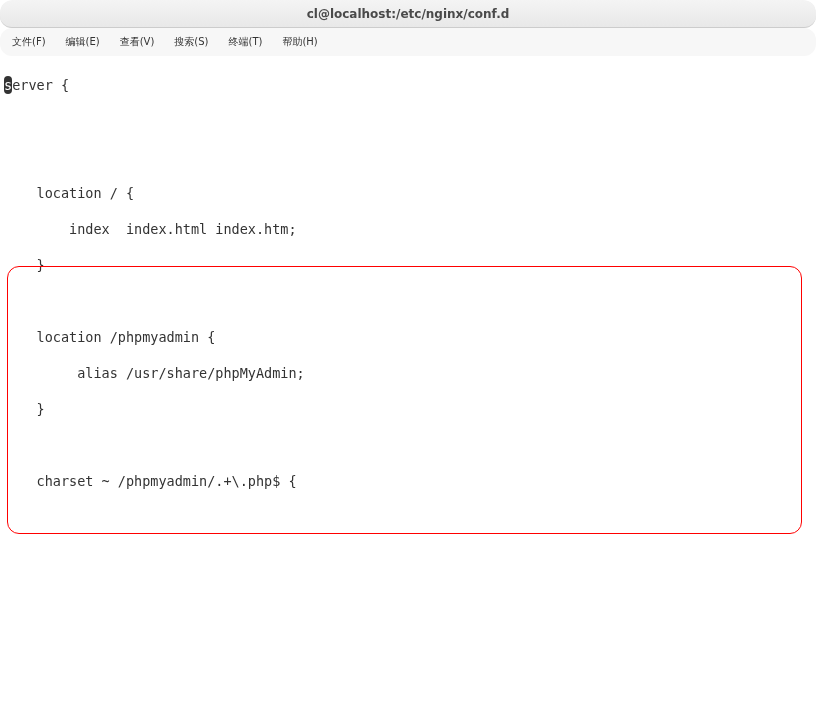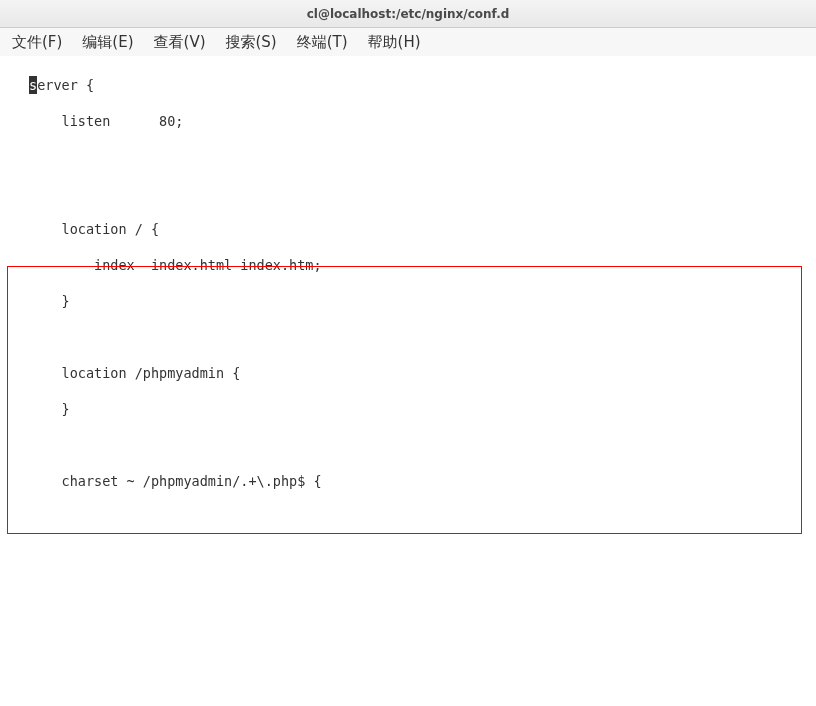--- a/index.html
+++ b/index.html
@@ -1,18 +1,19 @@
 <!DOCTYPE html>
 <html><head>
   <meta charset="utf-8">
   <style>
     * {
       margin: 0;
       padding: 0;
       box-sizing: border-box;
+      border-radius: 12px;
     }
     body {
       font-family: "DejaVu Sans", "Liberation Sans", sans-serif;
       font-size: 13px;
       background: #ffffff;
       color: #333333;
       width: 816px;
       height: 706px;
       overflow: hidden;
     }
@@ -27,21 +28,21 @@
       color: #4a4a4a;
       font-size: 12px;
     }
     .menubar {
       height: 28px;
       background: #f7f7f7;
       display: flex;
       align-items: center;
       padding: 0 8px;
       gap: 12px;
-      font-size: 15px;
+      font-size: 10px;
       color: #333333;
     }
     .menu-item {
       cursor: pointer;
       padding: 2px 4px;
     }
     .terminal {
       padding: 2px 4px;
       font-family: "DejaVu Sans Mono", "Liberation Mono", Consolas, monospace;
       font-size: 13.5px;
@@ -55,49 +56,48 @@
       background: #333333;
       color: #ffffff;
     }
     .redbox {
       position: absolute;
       border: 1px solid #ff0000;
       pointer-events: none;
     }
     .line {
       min-height: 18px;
-      margin-left: 25px;
     }
   </style>
 </head>
 <body>
 
 <div class="titlebar">
   <span>cl@localhost:/etc/nginx/conf.d</span>
 </div>
 
 <div class="menubar">
   <span class="menu-item">文件(F)</span>
   <span class="menu-item">编辑(E)</span>
   <span class="menu-item">查看(V)</span>
   <span class="menu-item">搜索(S)</span>
   <span class="menu-item">终端(T)</span>
   <span class="menu-item">帮助(H)</span>
 </div>
 
 <div class="terminal">
 <div class="line"><span class="cursor">s</span><span>erver {</span></div>
-<div class="line">    listen      80;</div>
 <div class="line"></div>
 <div class="line"></div>
 <div class="line">    location / {</div>
 <div class="line">        index  index.html index.htm;</div>
 <div class="line">    }</div>
 <div class="line"></div>
 <div class="line">    location /phpmyadmin {</div>
+<div class="line">         alias /usr/share/phpMyAdmin;</div>
 <div class="line">    }</div>
 <div class="line"></div>
 <div class="line">    charset ~ /phpmyadmin/.+\.php$ {</div>
 
 
 
 
 
 
 

